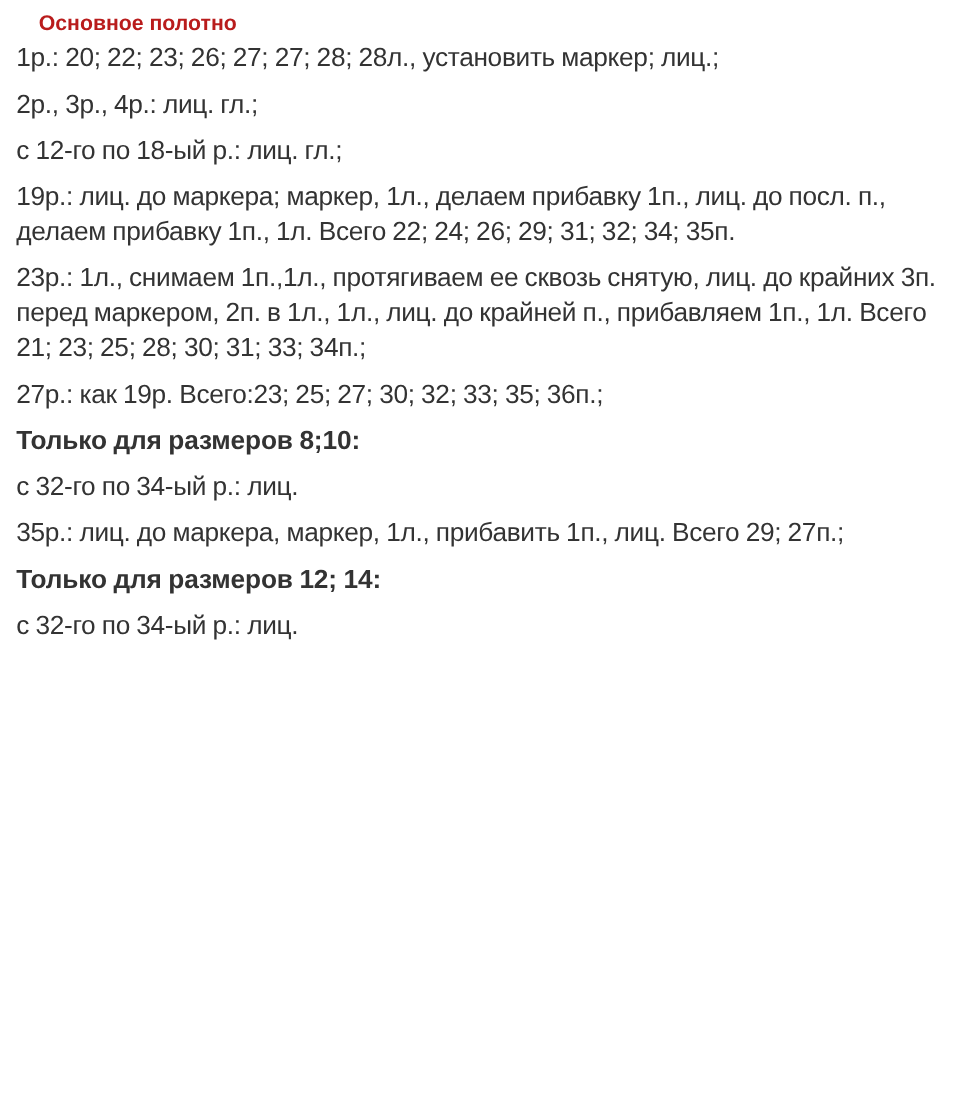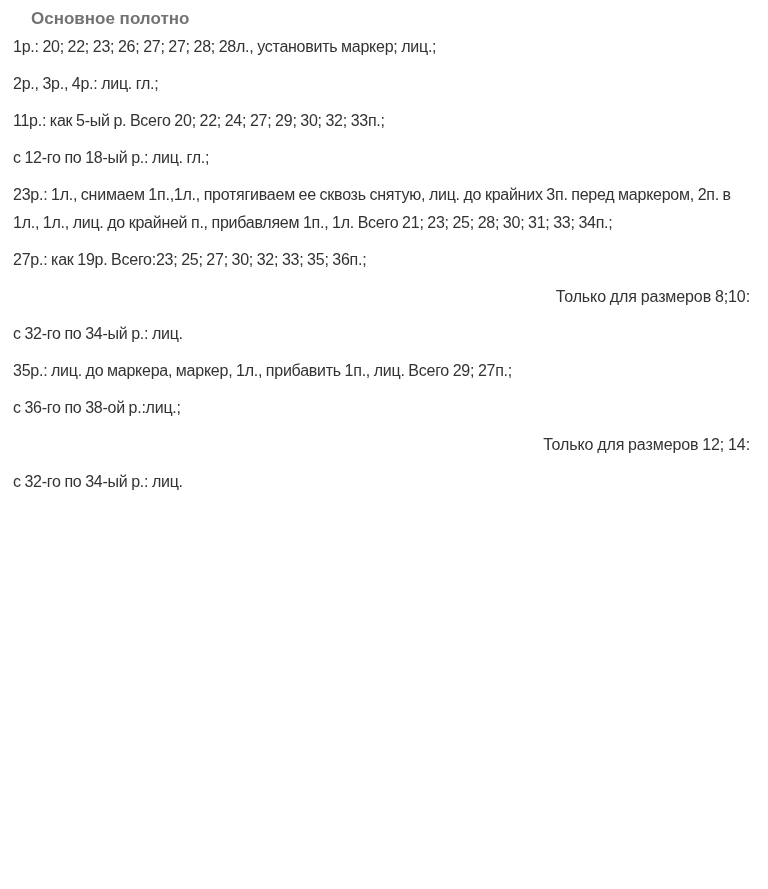--- a/index.html
+++ b/index.html
@@ -15,47 +15,45 @@
     padding: 6px 18px 10px 13px;
     font-family: "Liberation Sans", "DejaVu Sans", sans-serif;
     color: #333333;
   }
   .doc-title {
     font-size: 17px;
     font-weight: bold;
     line-height: 26px;
     margin: 0 0 1px 0;
     padding-left: 18px;
-    color: #737373;
+    color: #b91c1c;
   }
   .para {
-    font-size: 16px;
+    font-size: 21px;
     line-height: 28px;
     letter-spacing: -0.25px;
     margin: 0 0 9px 0;
     word-spacing: -0.5px;
   }
   .para.bold {
-    font-weight: normal;
+    font-weight: bold;
     letter-spacing: -0.1px;
-    text-align: right;
   }
 </style>
 </head>
 <body>
 
 <div class="page">
   <h1 class="doc-title">Основное полотно</h1>
   <div>
     <p class="para">1р.: 20; 22; 23; 26; 27; 27; 28; 28л., установить маркер; лиц.;</p>
     <p class="para">2р., 3р., 4р.: лиц. гл.;</p>
-    <p class="para">11р.: как 5-ый р. Всего 20; 22; 24; 27; 29; 30; 32; 33п.;</p>
     <p class="para">с 12-го по 18-ый р.: лиц. гл.;</p>
+    <p class="para">19р.: лиц. до маркера; маркер, 1л., делаем прибавку 1п., лиц. до посл. п., делаем прибавку 1п., 1л. Всего 22; 24; 26; 29; 31; 32; 34; 35п.</p>
     <p class="para">23р.: 1л., снимаем 1п.,1л., протягиваем ее сквозь снятую, лиц. до крайних 3п. перед маркером, 2п. в 1л., 1л., лиц. до крайней п., прибавляем 1п., 1л. Всего 21; 23; 25; 28; 30; 31; 33; 34п.;</p>
     <p class="para">27р.: как 19р. Всего:23; 25; 27; 30; 32; 33; 35; 36п.;</p>
     <p class="para bold">Только для размеров 8;10:</p>
     <p class="para">с 32-го по 34-ый р.: лиц.</p>
     <p class="para">35р.: лиц. до маркера, маркер, 1л., прибавить 1п., лиц. Всего 29; 27п.;</p>
-    <p class="para">с 36-го по 38-ой р.:лиц.;</p>
     <p class="para bold">Только для размеров 12; 14:</p>
     <p class="para">с 32-го по 34-ый р.: лиц.</p>
   </div>
 </div>
 
 </body></html>

